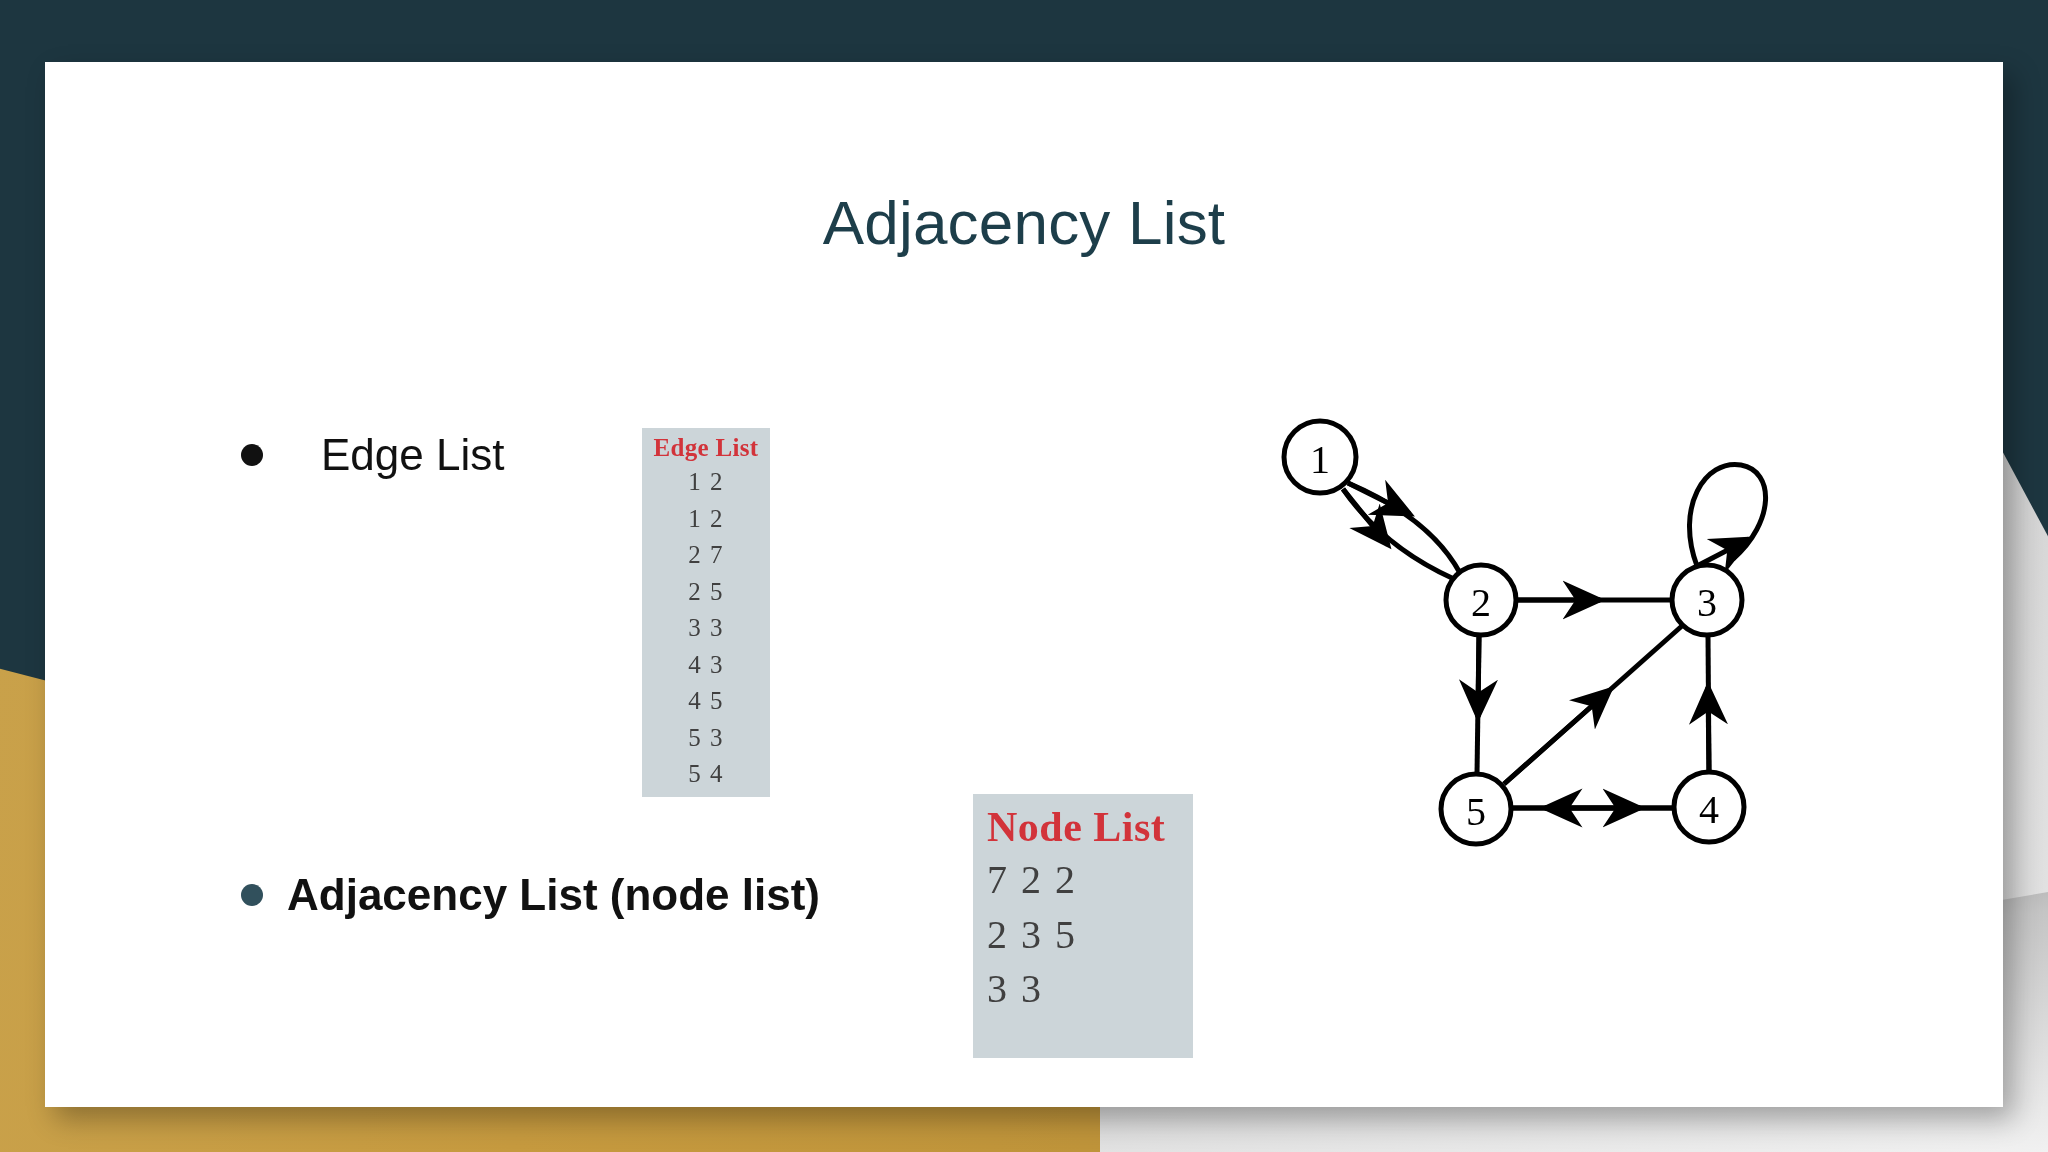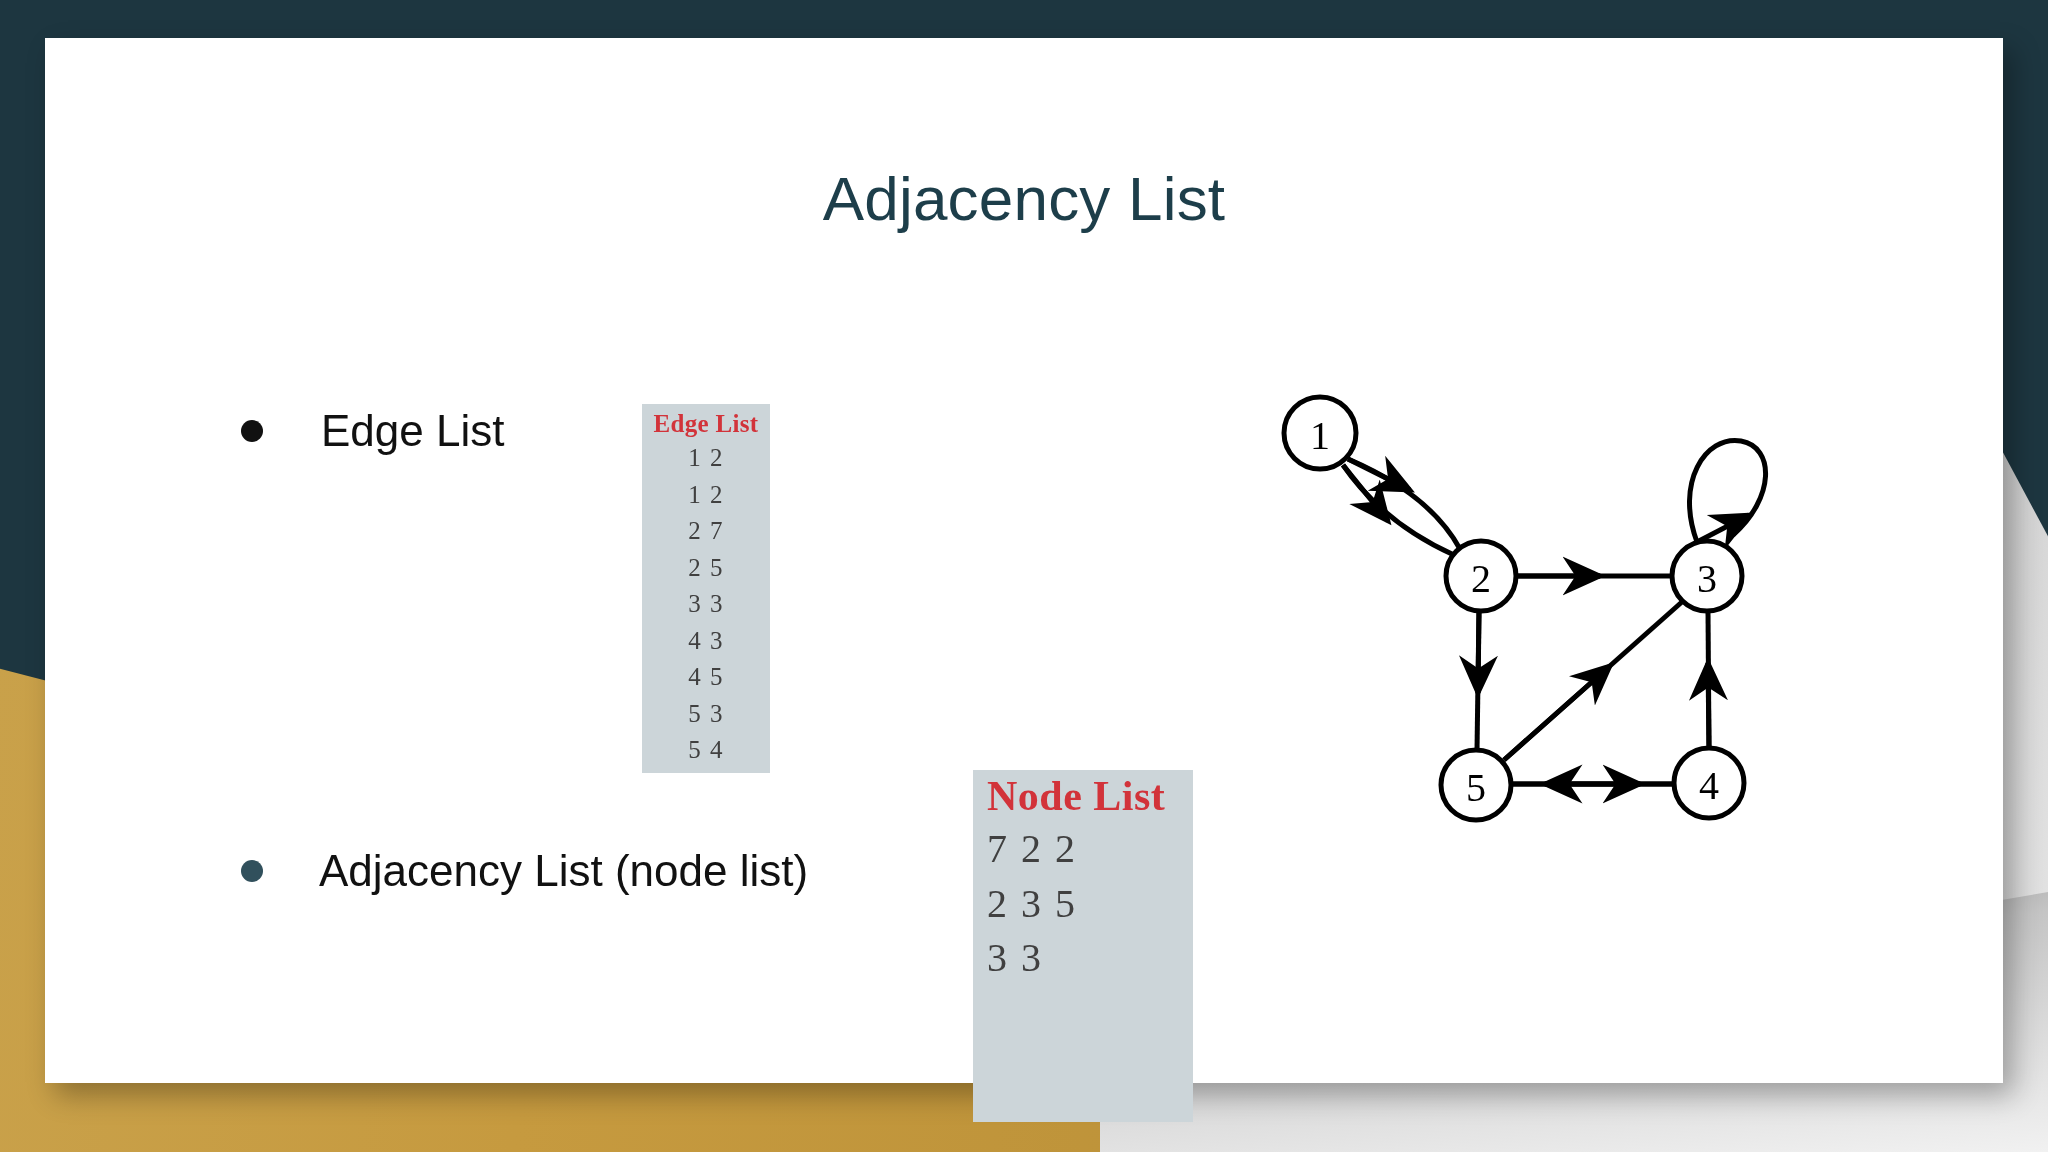--- a/index.html
+++ b/index.html
@@ -49,21 +49,21 @@
     width: 948px;
     height: 260px;
     background: linear-gradient(175deg, #9a9a9a 0%, #c5c5c5 30%, #dedede 70%, #f1f1f1 100%);
     clip-path: polygon(0% 62%, 100% 0%, 100% 100%, 0% 100%);
   }
 
   
   .slide-card {
     position: absolute;
     left: 45px;
-    top: 38px;
+    top: 62px;
     width: 1958px;
     height: 1045px;
     background: #ffffff;
     box-shadow: 10px 12px 26px rgba(0,0,0,0.30);
   }
 
   
   .slide-title {
     position: absolute;
     left: 0;
@@ -94,21 +94,21 @@
     color: #111111;
     white-space: nowrap;
   }
 
   #bullet-edge-list { left: 196px; top: 368px; }
   #bullet-edge-list .bullet-dot { background: #111111; }
   #bullet-edge-list .bullet-text { margin-left: 58px; }
 
   #bullet-adjacency-list { left: 196px; top: 808px; }
   #bullet-adjacency-list .bullet-dot { background: #31505c; }
-  #bullet-adjacency-list .bullet-text { margin-left: 56px; }
+  #bullet-adjacency-list .bullet-text { margin-left: 24px; font-weight: bold; }
 
   
   .data-box {
     position: absolute;
     background: #ccd5d9;
     font-family: "Liberation Serif", serif;
     color: #111111;
     text-align: center;
   }
   .data-box .box-title {
@@ -138,22 +138,22 @@
   #edge-list-box .box-row {
     font-size: 25px;
     line-height: 36.5px;
     letter-spacing: 1.5px;
   }
 
   #node-list-box {
     left: 928px;
     top: 732px;
     width: 220px;
-    height: 352px;
-    padding-top: 0;
+    height: 264px;
+    padding-top: 7px;
     padding-left: 14px;
     box-sizing: border-box;
     text-align: left;
   }
   #node-list-box .box-title {
     font-size: 42px;
     line-height: 52px;
     letter-spacing: 0.5px;
   }
   #node-list-box .box-row {

